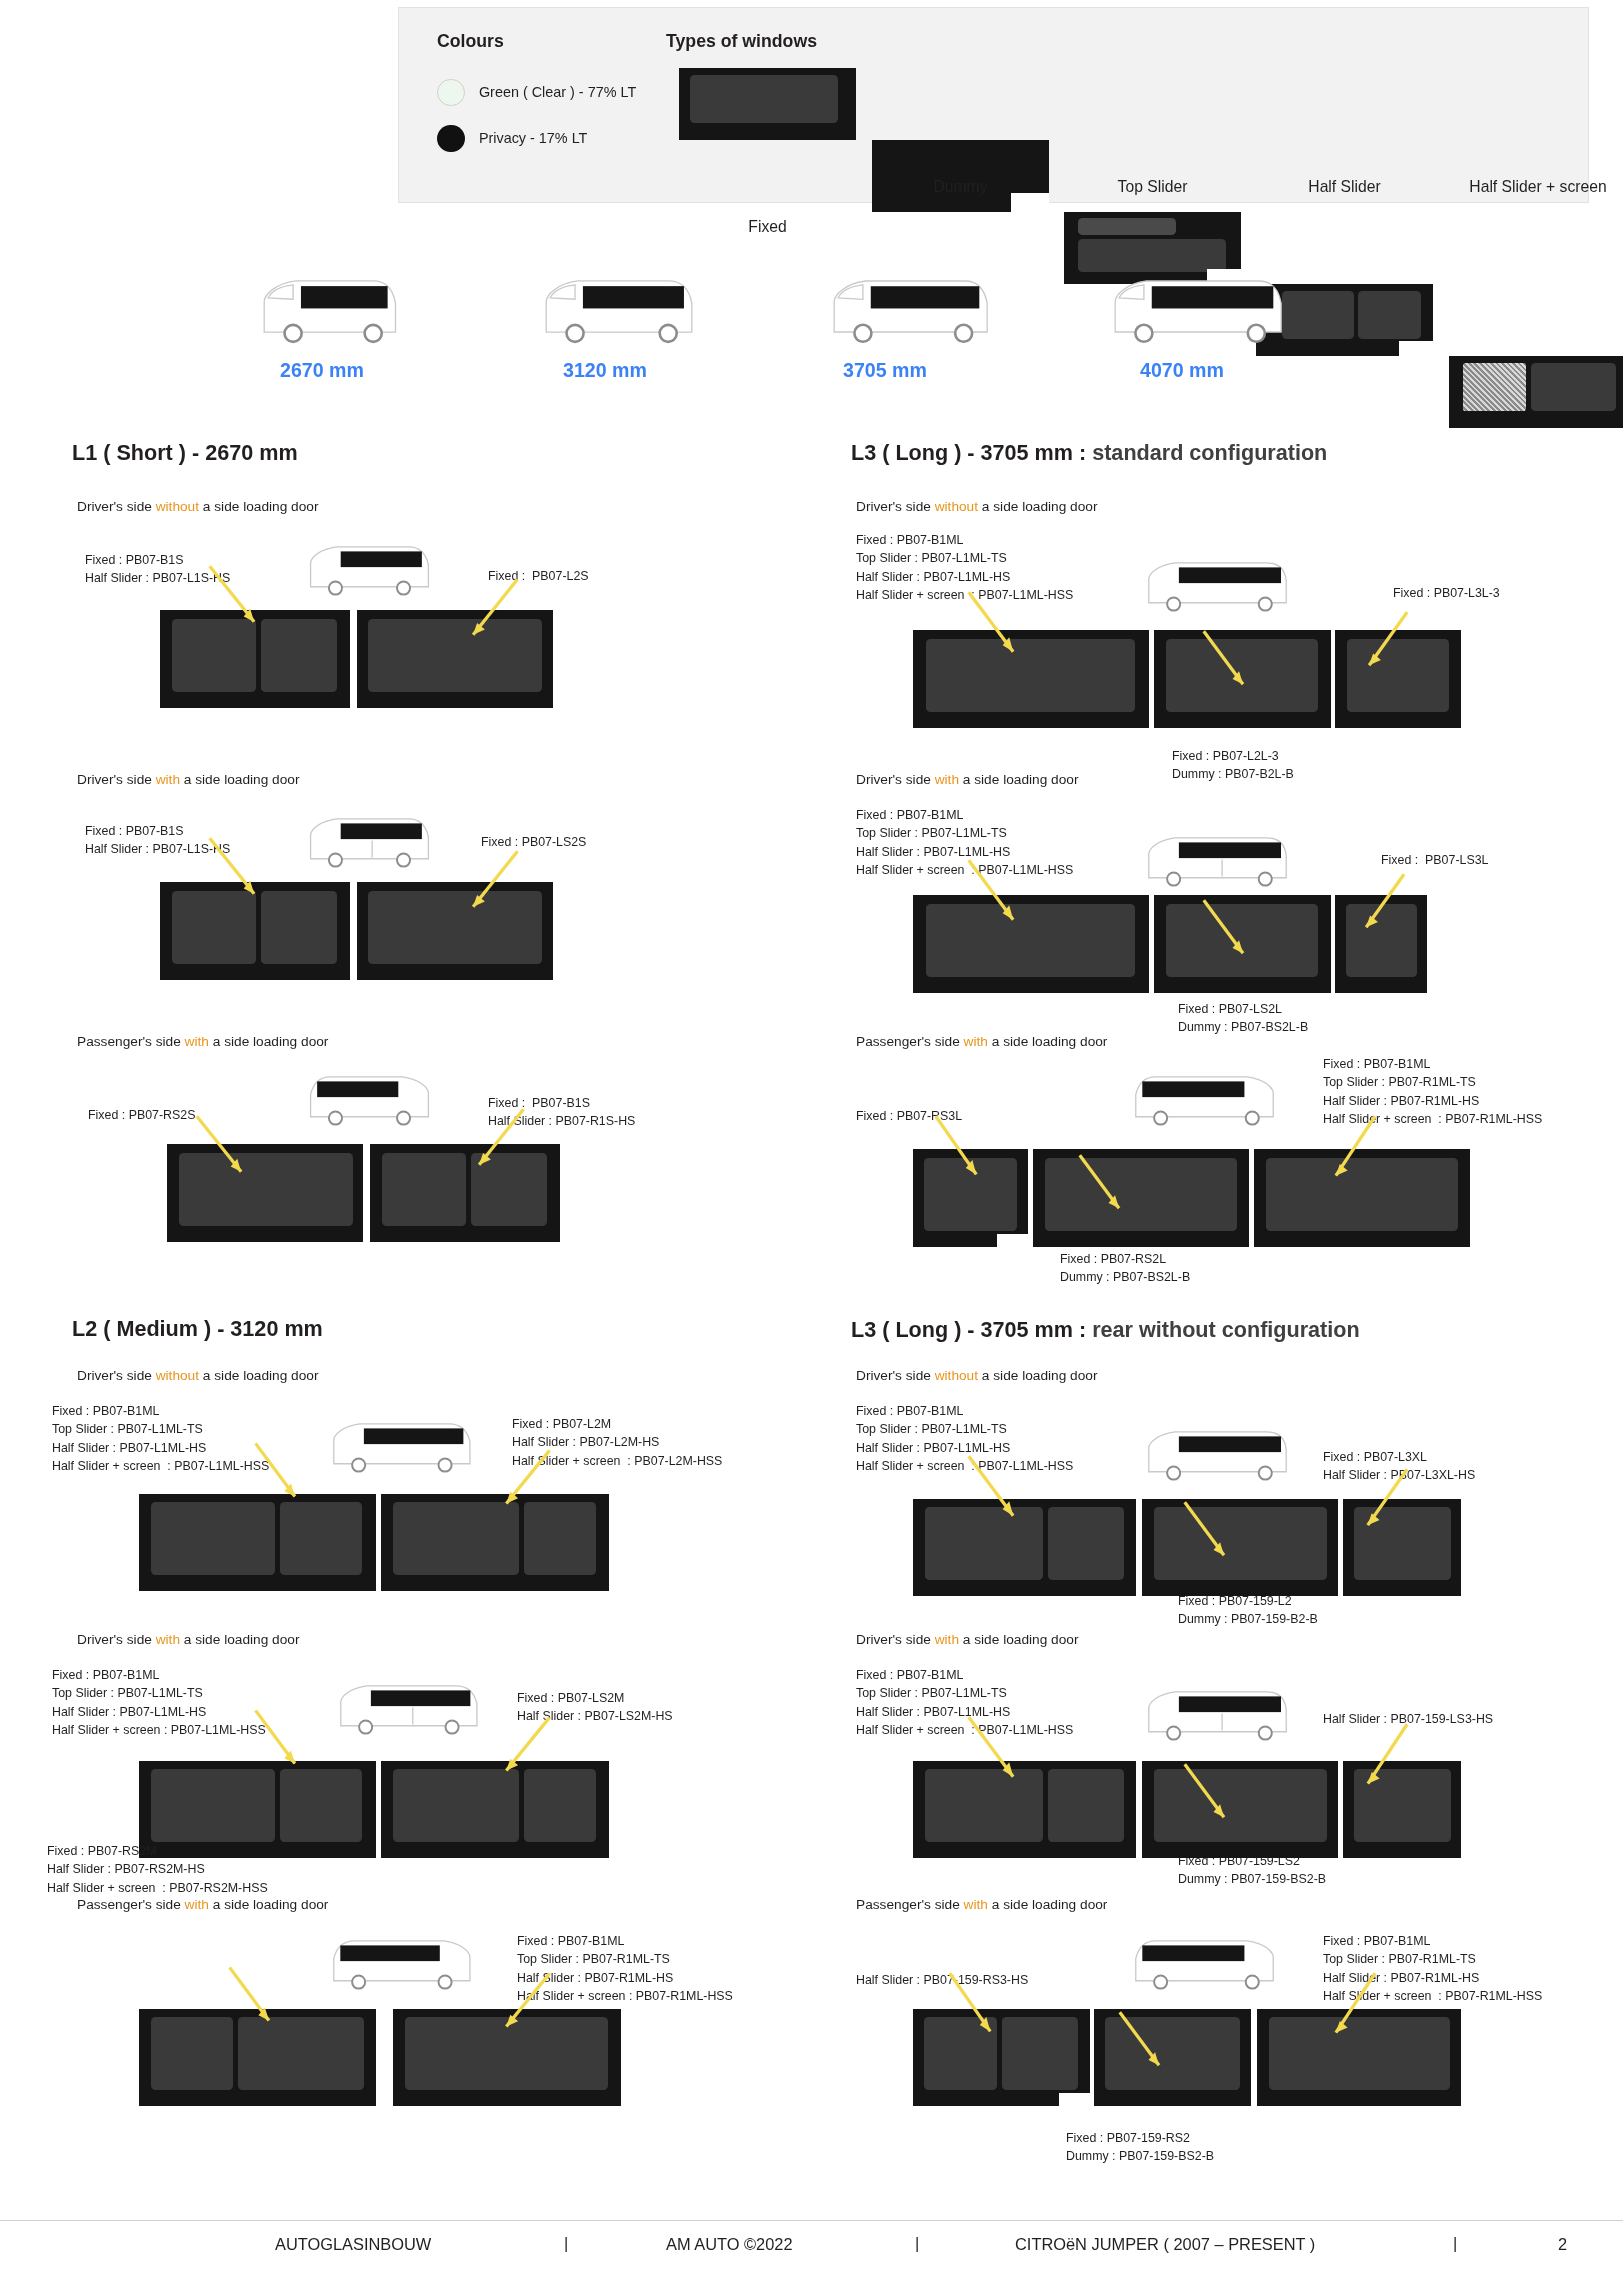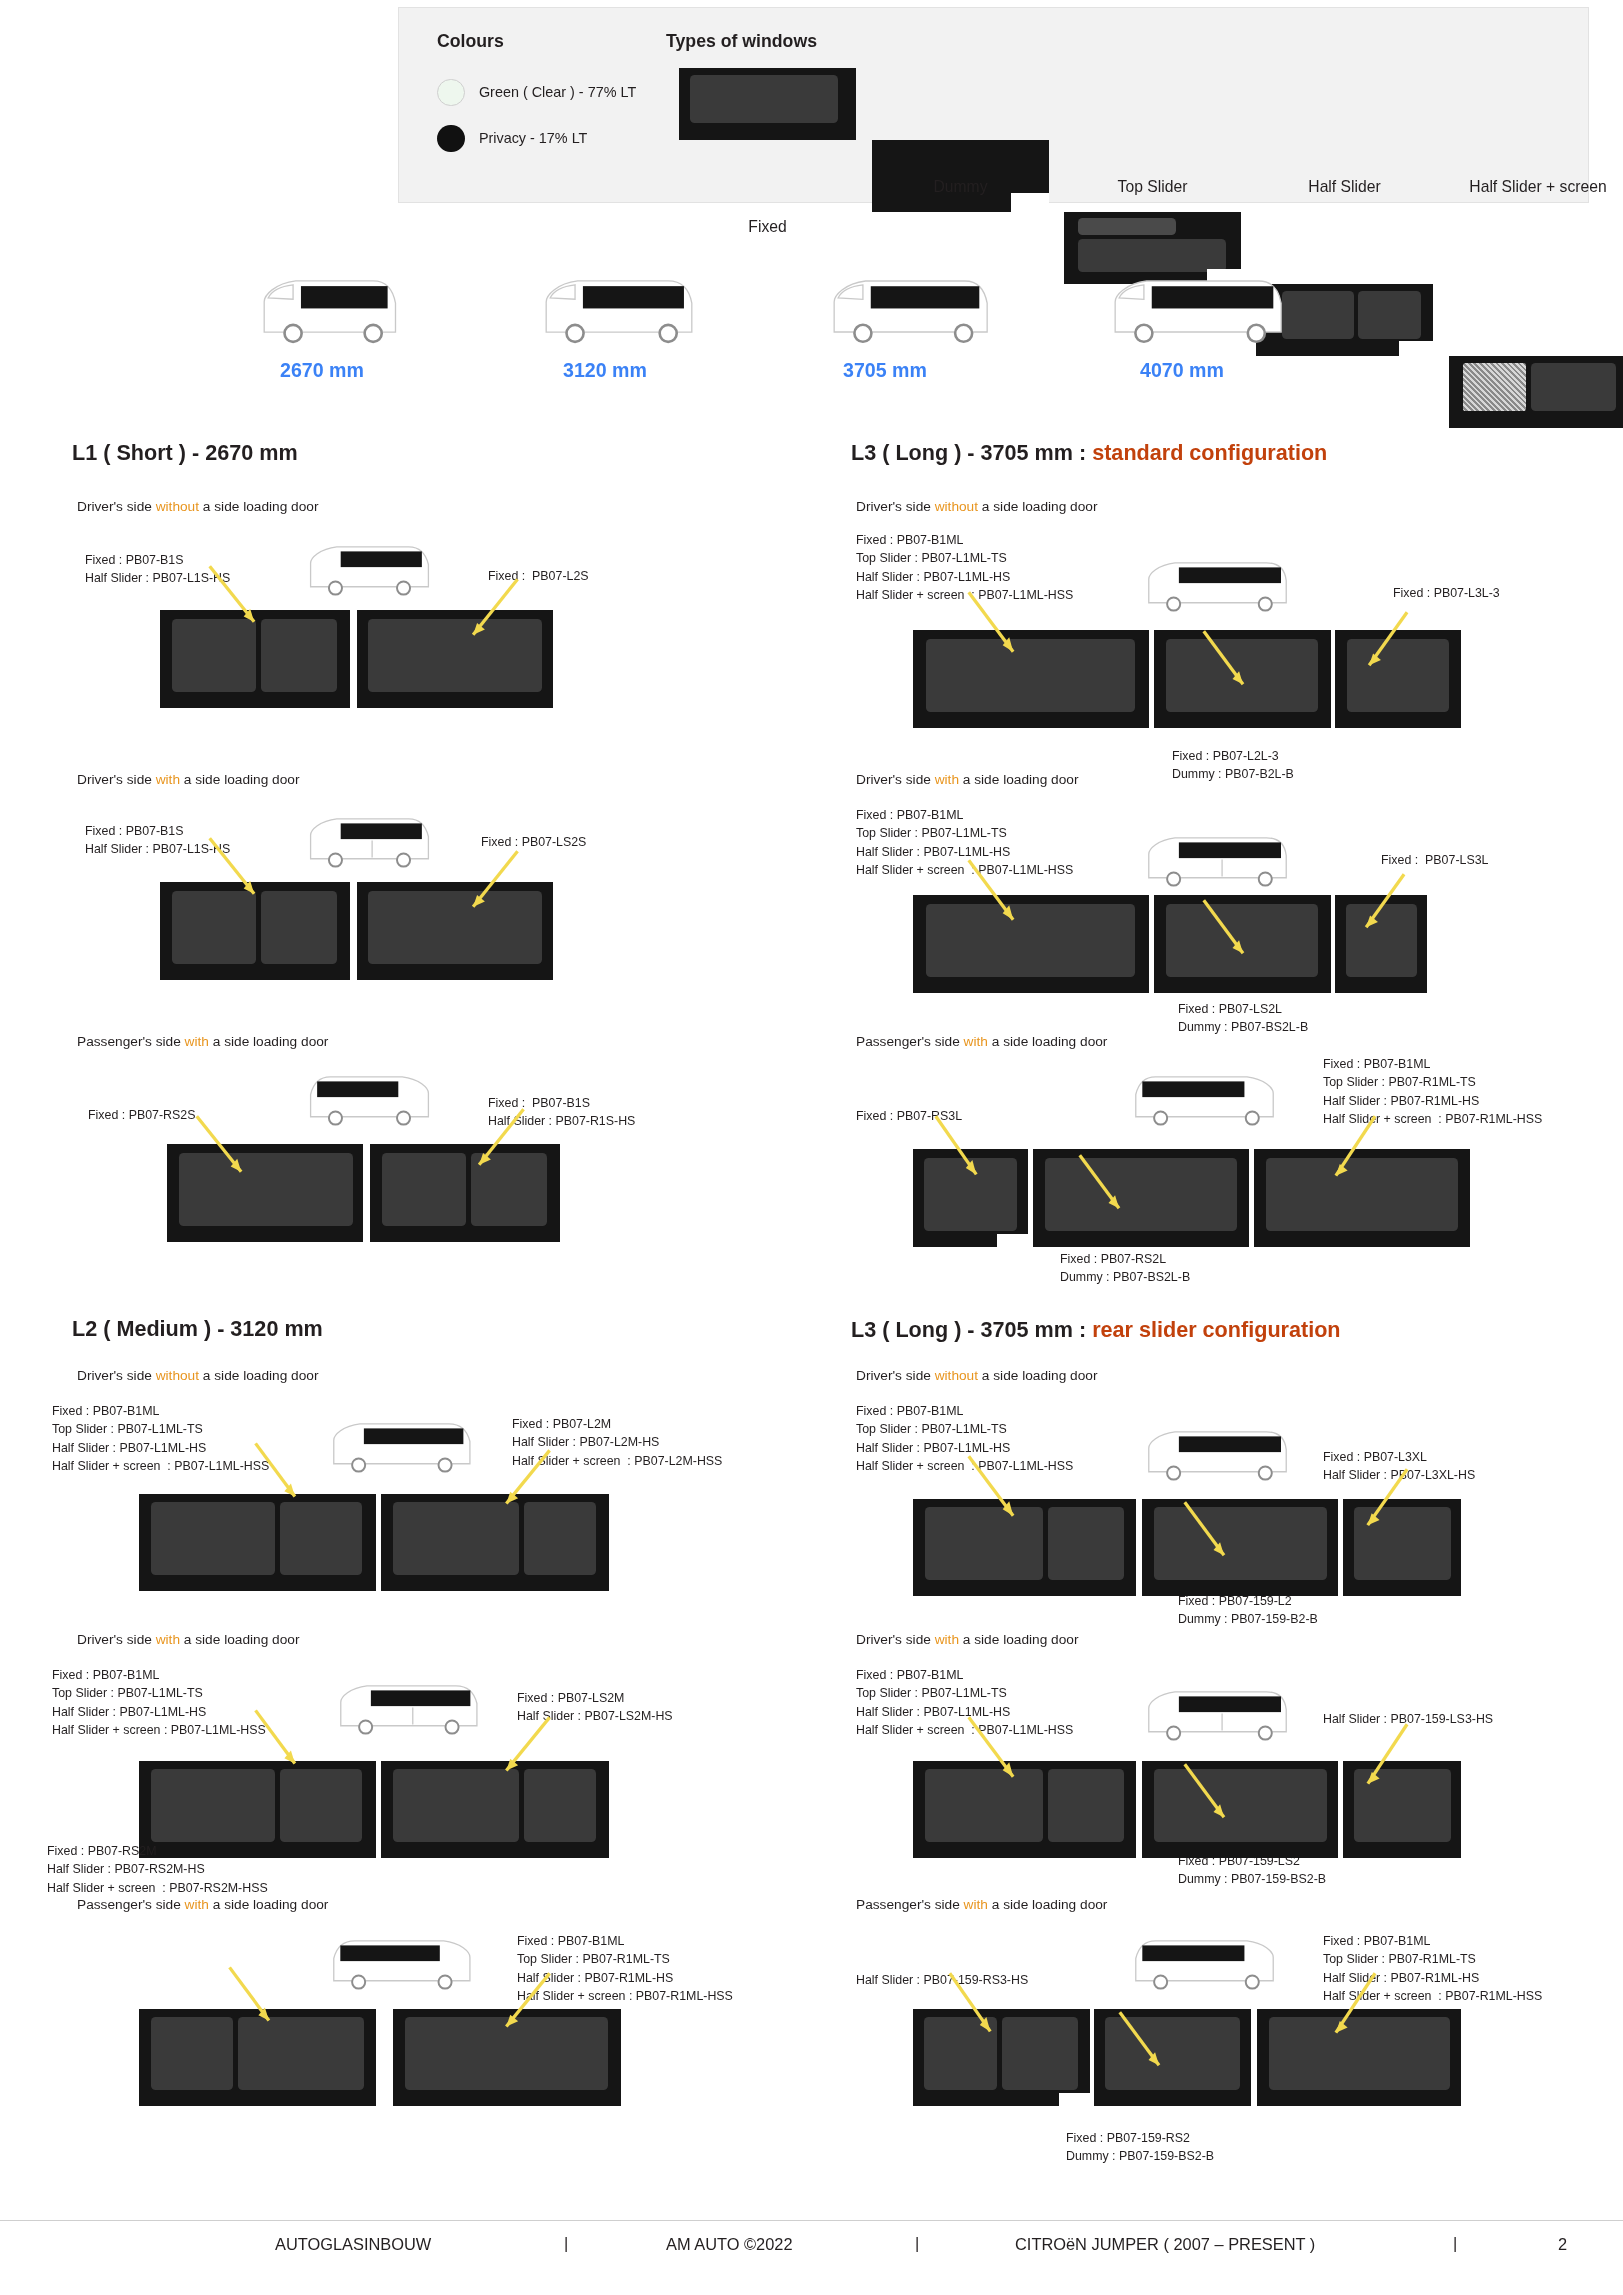--- a/index.html
+++ b/index.html
@@ -44,21 +44,21 @@
       repeating-linear-gradient(45deg,#d8d8d8 0 2px,#8a8a8a 2px 3.9px);
     border-radius:2.6px;
   }
 
   
   .van-row { position:absolute; top:262px; left:0; width:1623px; height:144px; }
   .len-label { position:absolute; font-size:19.6px; font-weight:bold; color:#3b82f6; }
 
   
   .sec-title { position:absolute; font-size:21.6px; font-weight:bold; color:#231f20; }
-  .sec-title .accent { color:#c2410c; }
+  .sec-title .accent { color:#404040; }
   .sub-head { position:absolute; font-size:13.7px; color:#231f20; }
   .sub-head .wo { color:#e8951f; }
 
   .codes { position:absolute; font-size:12.4px; line-height:1.48; color:#231f20; white-space:pre; }
 
   .arrow { position:absolute; }
 
   .footer {
     position:absolute; left:0; right:0; bottom:29px; height:46px;
     border-top:0.7px solid #cfcfcf;
@@ -466,21 +466,21 @@
   <svg class="arrow" style="left:1073px; top:1152px;" width="92" height="85" viewBox="0 0 140 130">
     <path d="M10 5 L70 86" stroke="#f2d94e" stroke-width="5" fill="none"></path>
     <path d="M70 86 L54 78 L64 66 Z" fill="#f2d94e"></path>
   </svg>
   <svg class="arrow" style="left:1316px; top:1113px;" width="92" height="98" viewBox="0 0 140 150">
     <path d="M90 5 L30 96" stroke="#f2d94e" stroke-width="5" fill="none"></path>
     <path d="M30 96 L36 78 L48 88 Z" fill="#f2d94e"></path>
   </svg>
 
   <div class="sec-title" style="left:851px; top:1317px;">
-    <span>L3 ( Long ) - 3705 mm : </span><span class="accent">rear slider configuration</span>
+    <span>L3 ( Long ) - 3705 mm : </span><span class="accent">rear without configuration</span>
   </div>
 
   <div class="sub-head" style="left:856px; top:1368px;">
     <span>Driver's side </span><span class="wo">without</span><span> a side loading door</span>
   </div>
   <div class="codes" style="left:856px; top:1402px;">Fixed : PB07-B1ML
 Top Slider : PB07-L1ML-TS
 Half Slider : PB07-L1ML-HS
 Half Slider + screen  : PB07-L1ML-HSS</div>
   <div class="codes" style="left:1323px; top:1448px;">Fixed : PB07-L3XL

